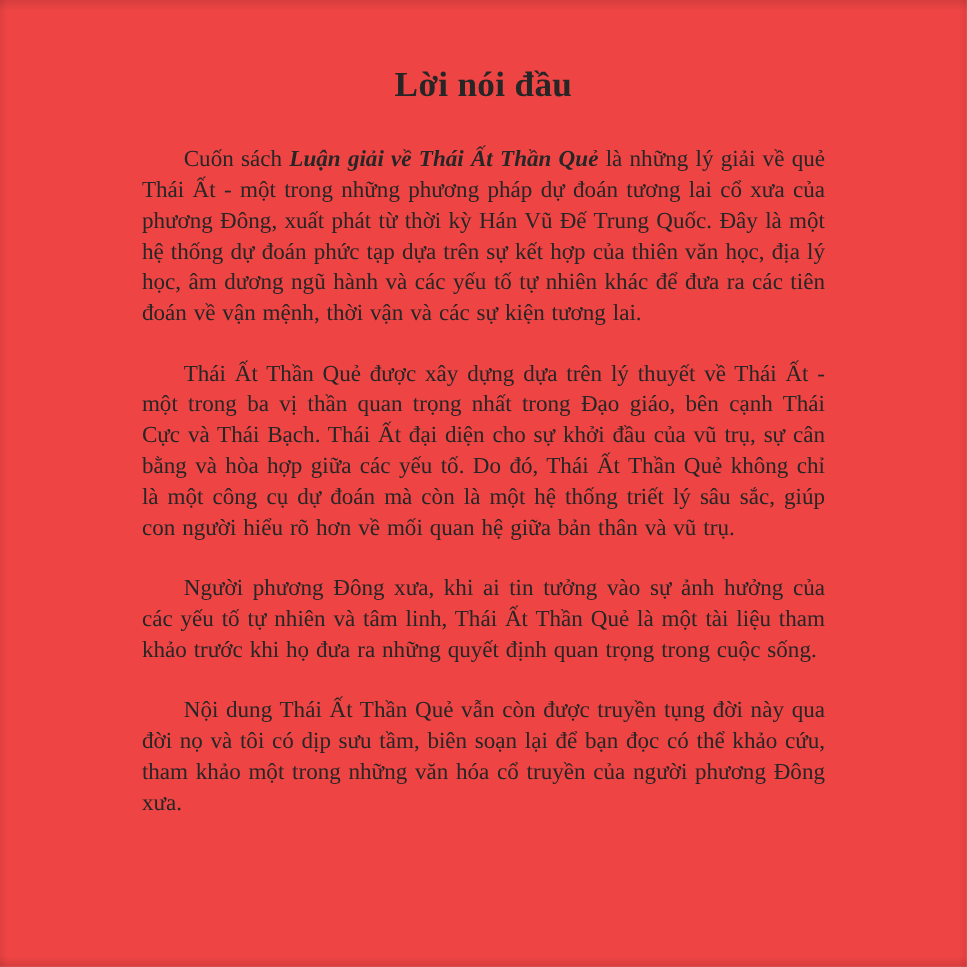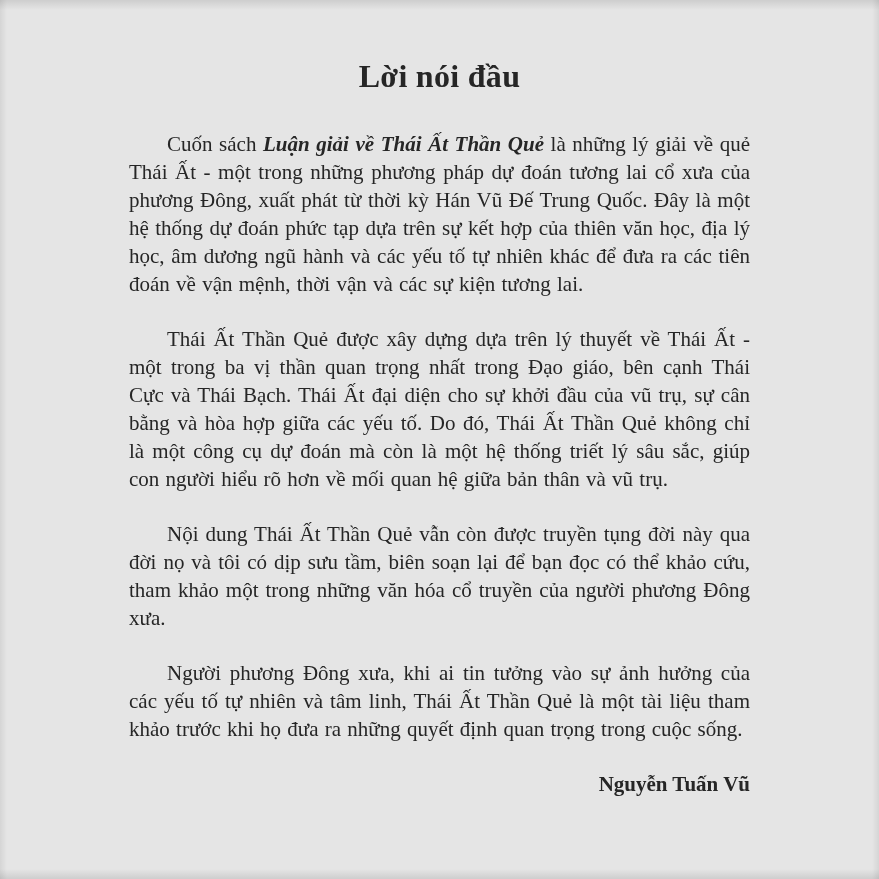--- a/index.html
+++ b/index.html
@@ -11,21 +11,21 @@
     height: 879px;
     background: #ffffff;
     position: relative;
     overflow: hidden;
     font-family: "Liberation Serif", "DejaVu Serif", serif;
     color: #262626;
   }
   .page {
     position: absolute;
     inset: 0;
-    background: #e5e5e5;
+    background: #ef4444;
   }
   
   .edge-top {
     position: absolute; top: 0; left: 0; right: 0; height: 10px;
     background: linear-gradient(to bottom, rgba(0,0,0,0.10), rgba(0,0,0,0));
   }
   .edge-bottom {
     position: absolute; bottom: 0; left: 0; right: 0; height: 10px;
     background: linear-gradient(to top, rgba(0,0,0,0.10), rgba(0,0,0,0));
   }
@@ -80,25 +80,24 @@
 <div class="page">
 
   <div class="content">
 
     <h1 class="page-title">Lời nói đầu</h1>
 
     <p class="body-para"><span>Cuốn sách </span><em class="book-emphasis">Luận giải về Thái Ất Thần Quẻ</em><span> là những lý giải về quẻ Thái Ất - một trong những phương pháp dự đoán tương lai cổ xưa của phương Đông, xuất phát từ thời kỳ Hán Vũ Đế Trung Quốc. Đây là một hệ thống dự đoán phức tạp dựa trên sự kết hợp của thiên văn học, địa lý học, âm dương ngũ hành và các yếu tố tự nhiên khác để đưa ra các tiên đoán về vận mệnh, thời vận và các sự kiện tương lai.</span></p>
 
     <p class="body-para">Thái Ất Thần Quẻ được xây dựng dựa trên lý thuyết về Thái Ất - một trong ba vị thần quan trọng nhất trong Đạo giáo, bên cạnh Thái Cực và Thái Bạch. Thái Ất đại diện cho sự khởi đầu của vũ trụ, sự cân bằng và hòa hợp giữa các yếu tố. Do đó, Thái Ất Thần Quẻ không chỉ là một công cụ dự đoán mà còn là một hệ thống triết lý sâu sắc, giúp con người hiểu rõ hơn về mối quan hệ giữa bản thân và vũ trụ.</p>
 
+    <p class="body-para">Người phương Đông xưa, khi ai tin tưởng vào sự ảnh hưởng của các yếu tố tự nhiên và tâm linh, Thái Ất Thần Quẻ là một tài liệu tham khảo trước khi họ đưa ra những quyết định quan trọng trong cuộc sống.</p>
+
     <p class="body-para">Nội dung Thái Ất Thần Quẻ vẫn còn được truyền tụng đời này qua đời nọ và tôi có dịp sưu tầm, biên soạn lại để bạn đọc có thể khảo cứu, tham khảo một trong những văn hóa cổ truyền của người phương Đông xưa.</p>
 
-    <p class="body-para">Người phương Đông xưa, khi ai tin tưởng vào sự ảnh hưởng của các yếu tố tự nhiên và tâm linh, Thái Ất Thần Quẻ là một tài liệu tham khảo trước khi họ đưa ra những quyết định quan trọng trong cuộc sống.</p>
-
-    <div class="signature">Nguyễn Tuấn Vũ</div>
 
   </div>
 
   <div class="edge-top"></div>
   <div class="edge-bottom"></div>
   <div class="edge-left"></div>
   <div class="edge-right"></div>
 
 </div>
 

